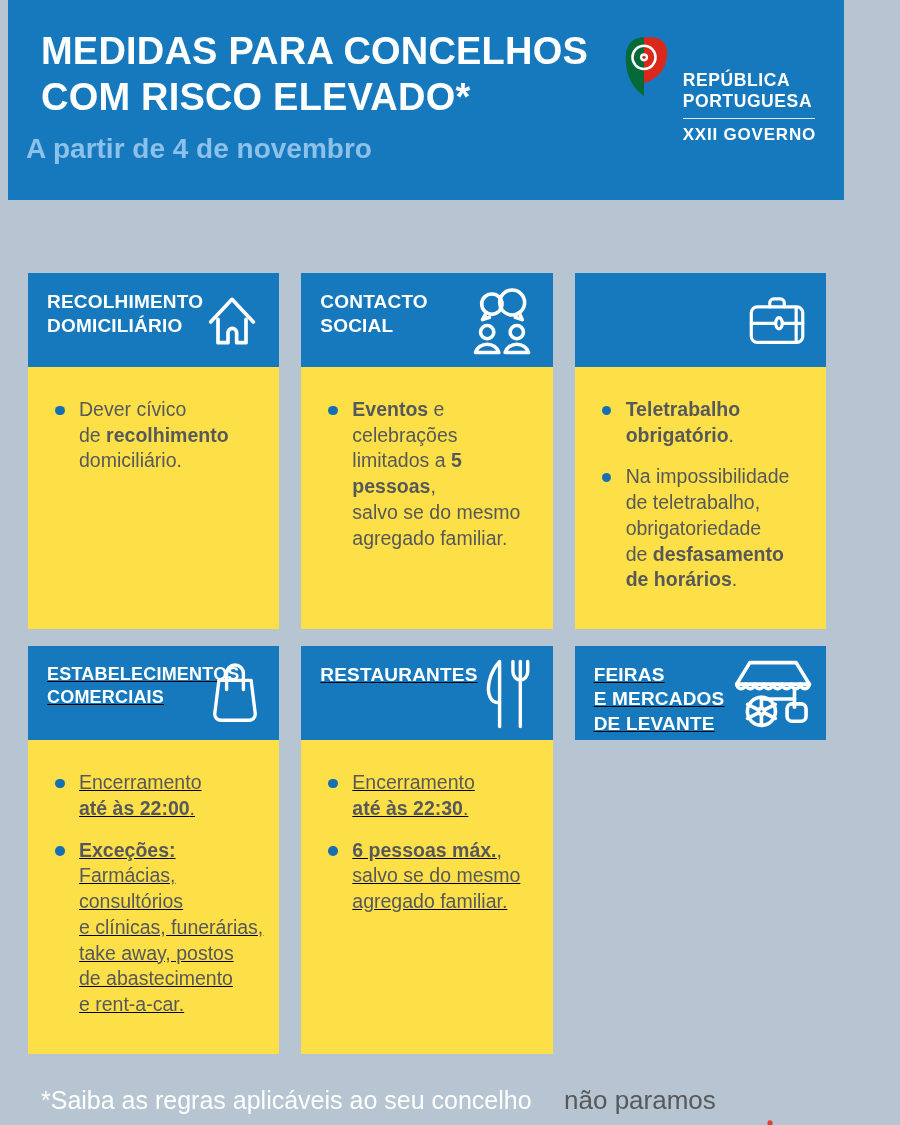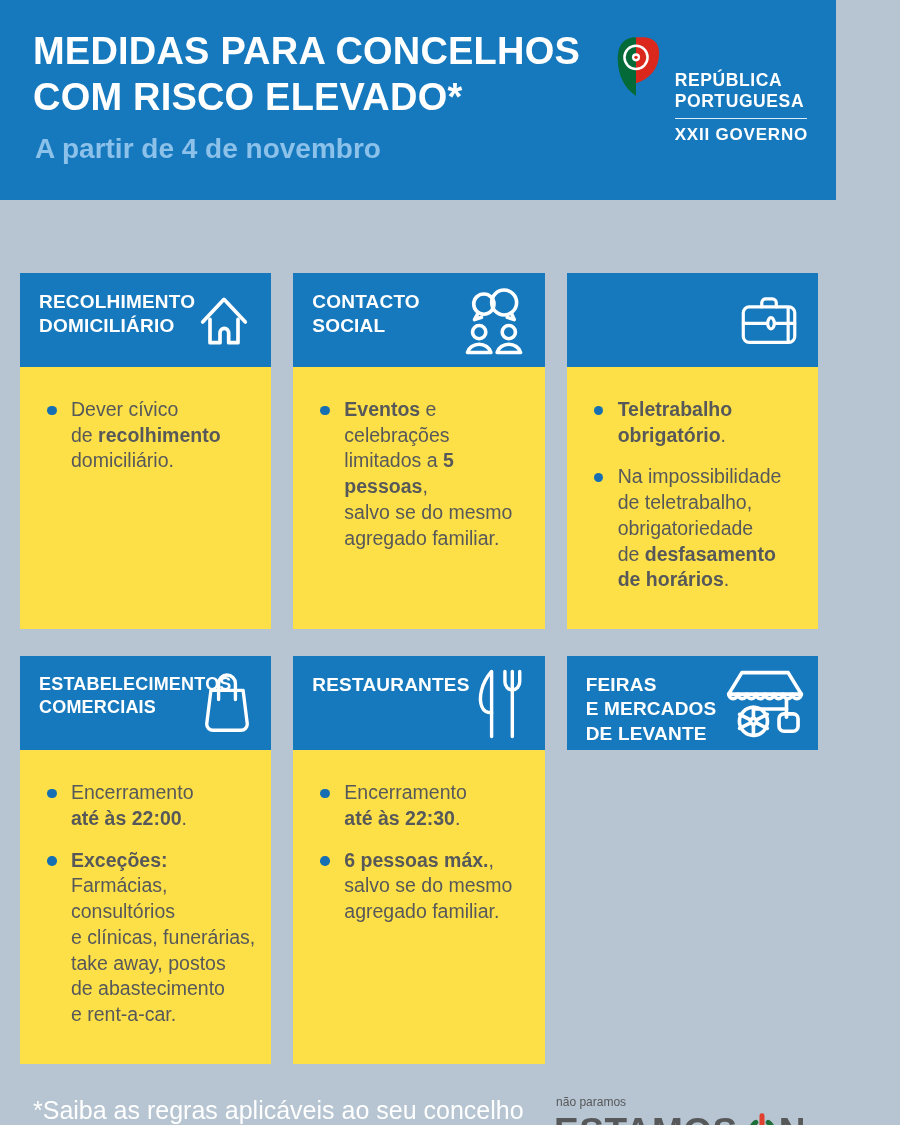--- a/index.html
+++ b/index.html
@@ -2,45 +2,45 @@
 <html><head>
 <meta charset="utf-8">
 <style>
   html, body { margin: 0; padding: 0; }
   body {
     width: 900px; height: 1125px; overflow: hidden;
     background: #b6c5d1;
     font-family: "Liberation Sans", sans-serif;
     -webkit-font-smoothing: antialiased;
   }
-  .page { width: 836px; height: 1125px; position: relative; }
+  .page { width: 836px; height: 1125px; position: relative; padding-left: 8px; }
 
   
   .header { position: relative; height: 200px; background: #1779bd; }
   .main-title {
     position: absolute; left: 33px; top: 28px; margin: 0;
     color: #ffffff; font-size: 38px; font-weight: 800;
     line-height: 1.22; letter-spacing: 0.2px; white-space: pre-line;
   }
   .subtitle {
-    position: absolute; left: 35px; top: 133px;
+    position: absolute; left: 18px; top: 133px;
     color: #8cc1ea; font-size: 28px; font-weight: 700;
   }
   .gov-logo { position: absolute; right: 28px; top: 32px; display: flex; gap: 13px; align-items: flex-start; }
   .gov-text { color: #fff; margin-top: 38px; }
   .gov-name { font-size: 17.5px; font-weight: 700; letter-spacing: 0.6px; line-height: 1.18; }
   .gov-divider { border: none; border-top: 1.5px solid rgba(255,255,255,.85); margin: 7px 0 6px 0; width: 132px; }
   .gov-sub { font-size: 17px; font-weight: 700; letter-spacing: 0.8px; }
 
   
   .grid {
     display: grid; grid-template-columns: repeat(3, 1fr); gap: 22px;
     margin: 73px 18px 0 20px;
   }
-  .grid.row2 { margin-top: 27px; }
+  .grid.row2 { margin-top: 17px; text-decoration: underline; }
   .card { display: flex; flex-direction: column; }
   .card-head {
     position: relative; background: #1779bd; height: 94px; box-sizing: border-box;
     padding: 17px 14px 0 19px;
   }
   .card-title {
     margin: 0; color: #ffffff; font-size: 19px; font-weight: 700;
     line-height: 1.28; letter-spacing: 0.2px; white-space: pre-line; max-width: 200px;
   }
   .card-head.wide-title .card-title { font-size: 18px; max-width: 200px; }
@@ -60,21 +60,21 @@
   }
   .bullets .bold { font-weight: 700; }
 
   
   .footer {
     display: flex; justify-content: space-between; align-items: flex-start;
     margin: 27px 30px 0 33px;
   }
   .footer-note { color: #ffffff; font-size: 25px; line-height: 1.55; white-space: pre-line; font-weight: 400; }
   .brand { text-align: left; margin-top: 4px; }
-  .brand-tagline { color: #57585a; font-size: 12px; margin: 0 0 1px 2px; }
+  .brand-tagline { color: #57585a; font-size: 26px; margin: 0 0 1px 2px; }
   .brand-name { display: flex; align-items: center; color: #57585a; font-size: 37px; font-weight: 800; letter-spacing: 0.5px; }
   .brand-name .power { margin: 2px 1px 0 8px; }
 
   .stroke-icon { fill: none; stroke: #ffffff; stroke-linecap: round; stroke-linejoin: round; }
 </style>
 </head>
 <body>
 
 <div class="page">
 

